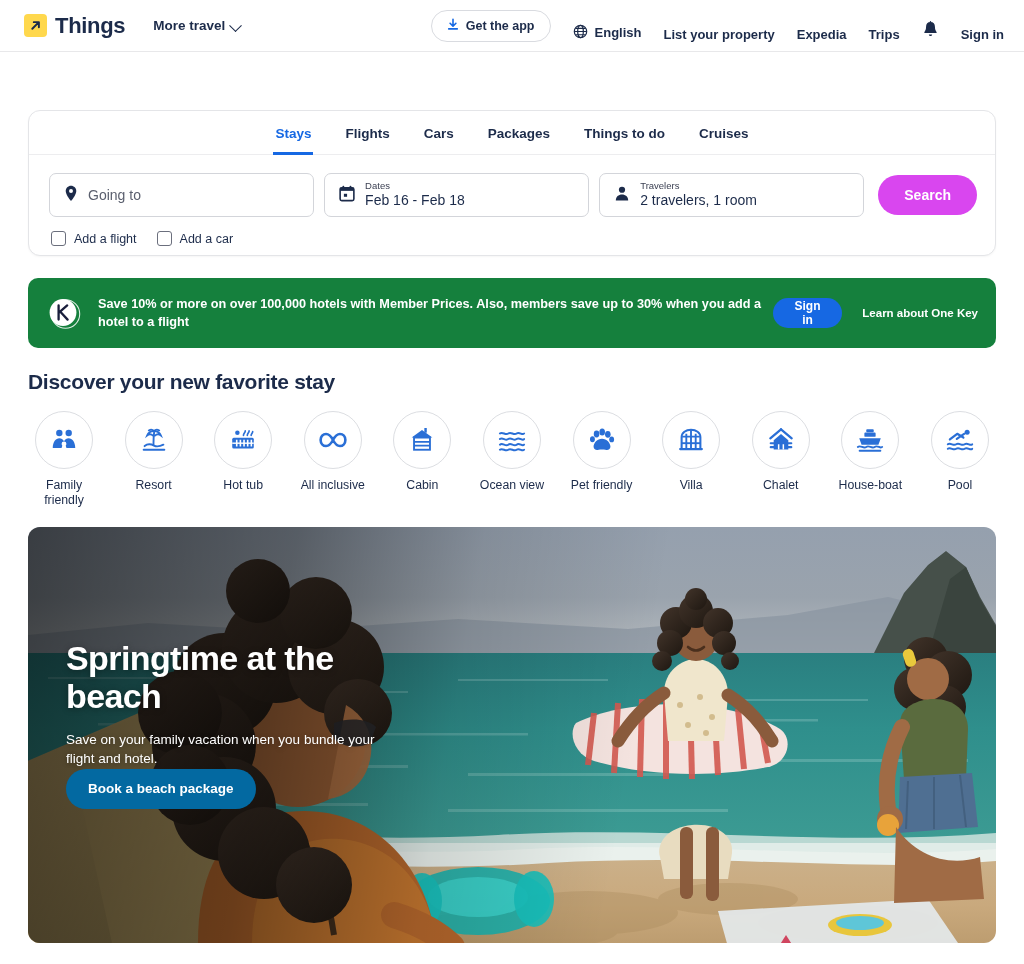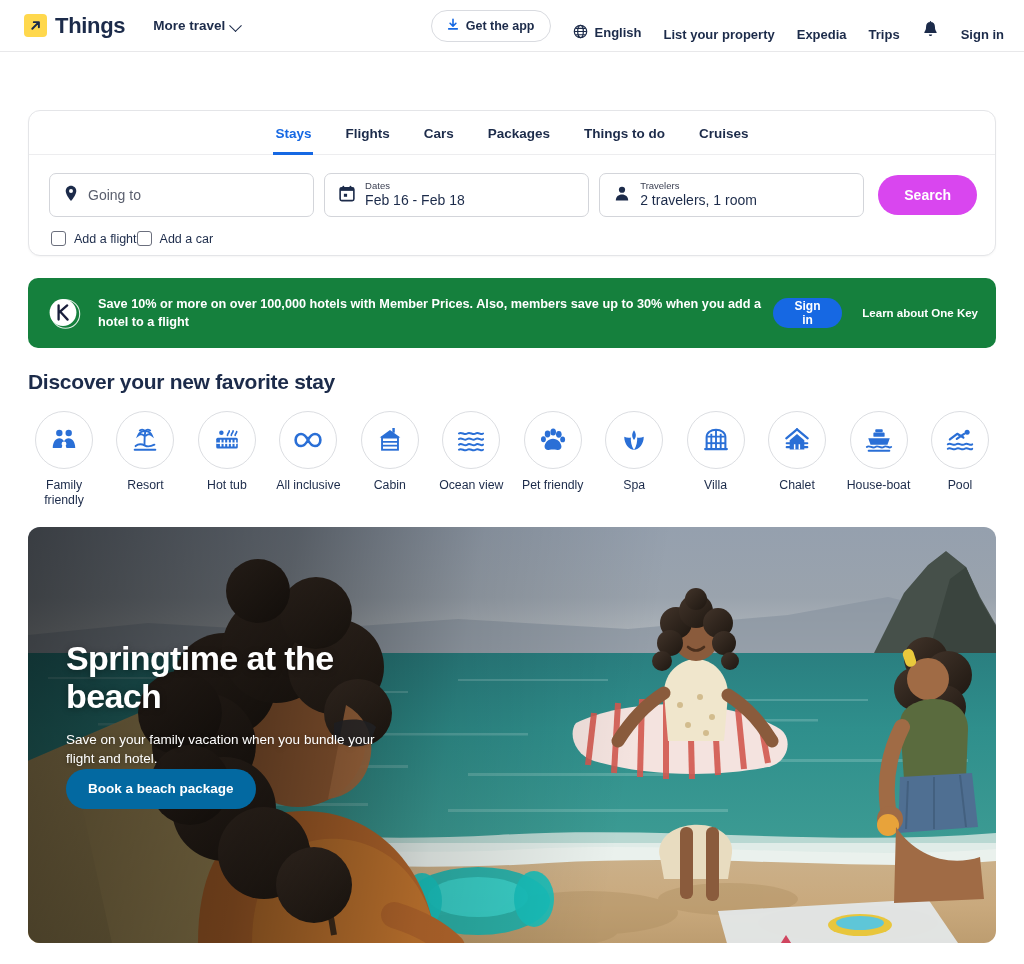--- a/index.html
+++ b/index.html
@@ -153,20 +153,21 @@
     color: #fff;
     border: none;
     border-radius: 20px;
     font-size: 14px;
     font-weight: 700;
     cursor: pointer;
     font-family: inherit;
   }
   .checkrow {
     display: flex;
+    gap: 20px;
     padding: 14px 0 0 22px;
   }
   .checkitem { display:flex; align-items:center; gap:8px; cursor:pointer; }
   .cbox {
     width: 15px; height: 15px;
     border: 1.5px solid #6b6f7d;
     border-radius: 3px;
     background: #fff;
   }
   .clabel { font-size: 12.5px; color:#1c2b4a; }
@@ -513,30 +514,20 @@
           <ellipse cx="16.2" cy="7.4" rx="3" ry="3.8" fill="#2a6fd6"></ellipse>
           <ellipse cx="22.2" cy="9.9" rx="3" ry="3.6" fill="#2a6fd6"></ellipse>
           <ellipse cx="26.3" cy="15.4" rx="2.6" ry="3.1" fill="#2a6fd6"></ellipse>
           <ellipse cx="5.8" cy="15.2" rx="2.6" ry="3.1" fill="#2a6fd6"></ellipse>
           <path d="M16 14.6 C21 14.6 25 19.2 25 23 C25 26 22.4 27.4 19.6 26.5 C17.6 25.9 14.4 25.9 12.4 26.5 C9.6 27.4 7 26 7 23 C7 19.2 11 14.6 16 14.6 Z" fill="#2a6fd6"></path>
         </svg>
       </span>
       <span class="cat-label">Pet friendly</span>
     </div>
 
-    <div class="cat">
-      <span class="cat-circle">
-        <svg width="30" height="30" viewBox="0 0 32 32">
-          <path d="M16 5.5 C13.6 9 13.2 12.4 16 16 C18.8 12.4 18.4 9 16 5.5 Z" fill="#2a6fd6"></path>
-          <path d="M5.6 12.5 C5.6 20.5 10.6 25.8 16 26.6 C13.2 22.6 12.4 17.6 12.6 13.4 C10.4 13.8 7.8 13.6 5.6 12.5 Z" fill="#2a6fd6"></path>
-          <path d="M26.4 12.5 C26.4 20.5 21.4 25.8 16 26.6 C18.8 22.6 19.6 17.6 19.4 13.4 C21.6 13.8 24.2 13.6 26.4 12.5 Z" fill="#2a6fd6"></path>
-        </svg>
-      </span>
-      <span class="cat-label">Spa</span>
-    </div>
 
     <div class="cat">
       <span class="cat-circle">
         <svg width="30" height="30" viewBox="0 0 32 32">
           <path d="M6 25.5 V13 C6 8.3 10.5 5 16 5 C21.5 5 26 8.3 26 13 V25.5 Z" fill="none" stroke="#2a6fd6" stroke-width="2.2"></path>
           <path d="M16 5.4 V25.5 M6.6 12.4 H25.4 M11 9.2 V25.5 M21 9.2 V25.5" stroke="#2a6fd6" stroke-width="2"></path>
           <path d="M6 19.4 H26" stroke="#2a6fd6" stroke-width="2"></path>
           <path d="M4.4 25.7 H27.6" stroke="#2a6fd6" stroke-width="2.3" stroke-linecap="round"></path>
         </svg>
       </span>

